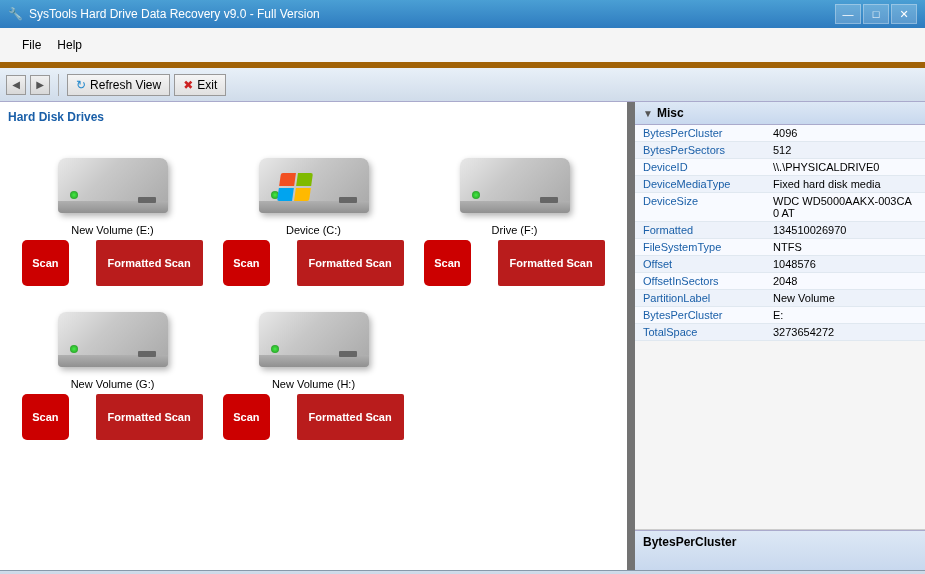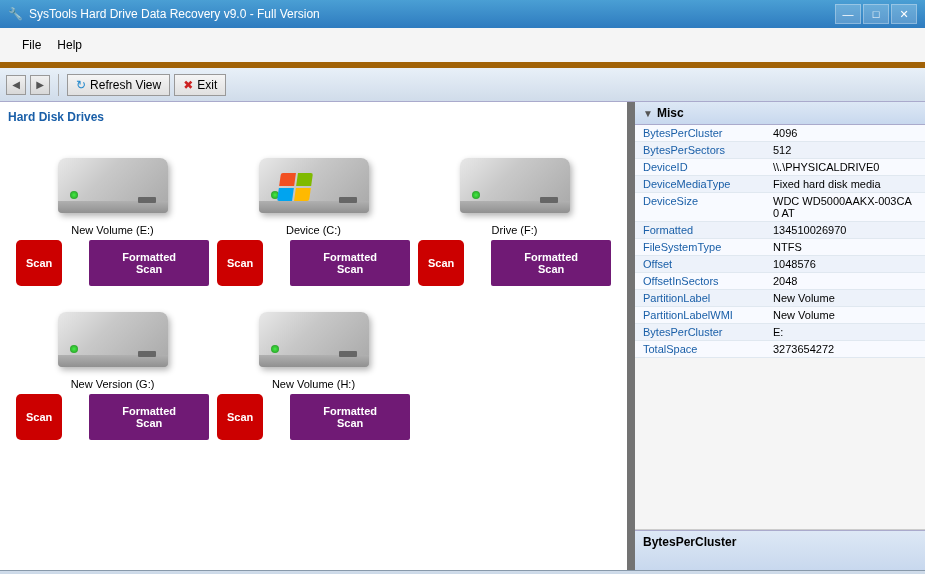--- a/index.html
+++ b/index.html
@@ -186,24 +186,24 @@
       background: #cc0000;
       color: white;
       border: none;
       padding: 17px 10px;
       font-size: 11px;
       font-weight: bold;
       cursor: pointer;
       border-radius: 5px;
     }
     .btn-formatted {
-      background: #701a75;
+      background: #b91c1c;
       color: white;
       border: none;
-      padding: 3px 25px;
+      padding: 3px 12px;
       font-size: 11px;
       font-weight: bold;
       cursor: pointer;
       border-radius: 2px;
       margin-left: 24px;
     }
 
     
     #right-panel {
       width: 290px;
@@ -357,21 +357,21 @@
             <button class="btn-formatted">Formatted Scan</button>
           </div>
         </div>
         <div class="drive-item">
           <div class="drive-icon">
             <div class="hdd-body">
               <div class="hdd-led"></div>
               <div class="hdd-connector"></div>
             </div>
           </div>
-          <div class="drive-label">New Version (G:)</div>
+          <div class="drive-label">New Volume (G:)</div>
           <div class="drive-buttons">
             <button class="btn-scan">Scan</button>
             <button class="btn-formatted">Formatted Scan</button>
           </div>
         </div>
         <div class="drive-item">
           <div class="drive-icon">
             <div class="hdd-body">
               <div class="hdd-led"></div>
               <div class="hdd-connector"></div>
@@ -428,24 +428,20 @@
             </tr>
             <tr>
               <td>OffsetInSectors</td>
               <td>2048</td>
             </tr>
             <tr>
               <td>PartitionLabel</td>
               <td>New Volume</td>
             </tr>
             <tr>
-              <td>PartitionLabelWMI</td>
-              <td>New Volume</td>
-            </tr>
-            <tr>
               <td>BytesPerCluster</td>
               <td>E:</td>
             </tr>
             <tr>
               <td>TotalSpace</td>
               <td>3273654272</td>
             </tr>
           </tbody>
       </table>
     </div>

